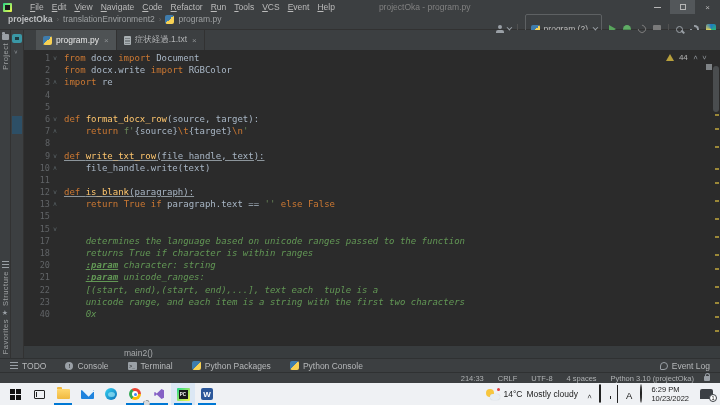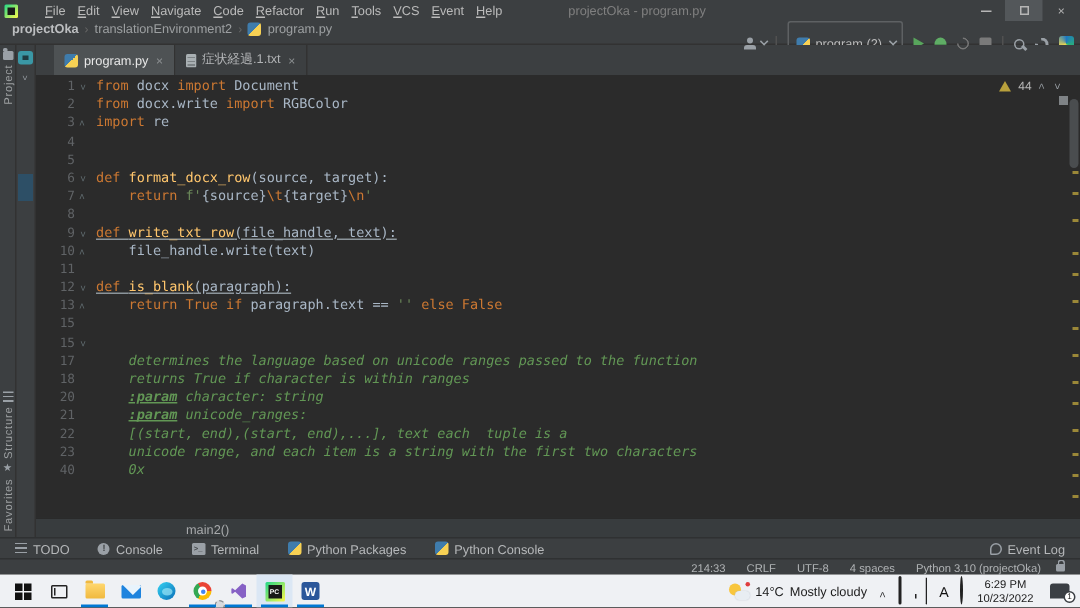--- a/index.html
+++ b/index.html
@@ -158,21 +158,21 @@
   .ic-weather .cloud{position:absolute;right:0;bottom:0;width:10px;height:6px;border-radius:4px;background:#e8edf2;box-shadow:0 0 1px #b9c2cc}
   .ic-weather .dot{position:absolute;right:0;top:0;width:3px;height:3px;border-radius:50%;background:#e03d3d}
   .tray{display:flex;align-items:center;gap:8px}
   .tr-chev{display:inline-block;color:#222;font-size:7px;transform:rotate(-90deg)}
   .tr-win{width:8px;height:8px;border:1.2px solid #222;border-radius:1px}
   .tr-batt{width:10px;height:6px;background:#222;border-radius:1px;position:relative}
   .tr-batt::after{content:'';position:absolute;right:-2px;top:1.5px;width:1.5px;height:3px;background:#222}
   .tr-cable{width:8px;height:8px;border-bottom:1.5px solid #222;border-left:1.5px solid #222;border-radius:0 0 0 3px;transform:rotate(-45deg)}
   .tr-a{font-size:9.5px;color:#111;font-weight:normal}
   .tr-contrast{width:9px;height:9px;border-radius:50%;border:1px solid #222;background:linear-gradient(90deg,#222 50%,transparent 50%)}
-  .clock{text-align:center;font-size:7.5px;line-height:9px;color:#1b1b1b}
+  .clock{text-align:left;font-size:7.5px;line-height:9px;color:#1b1b1b}
   .notif{width:13px;height:10px;background:#3b3f44;border-radius:2px 2px 2px 0;position:relative;margin-left:2px}
   .notif .badge{position:absolute;right:-4px;bottom:-3px;width:8px;height:8px;border-radius:50%;background:#fff;
     border:1px solid #3b3f44;color:#111;font-size:5.5px;display:flex;align-items:center;justify-content:center}
 </style>
 </head>
 <body>
 
 <div class="ide">
 
   <div class="titlebar">

